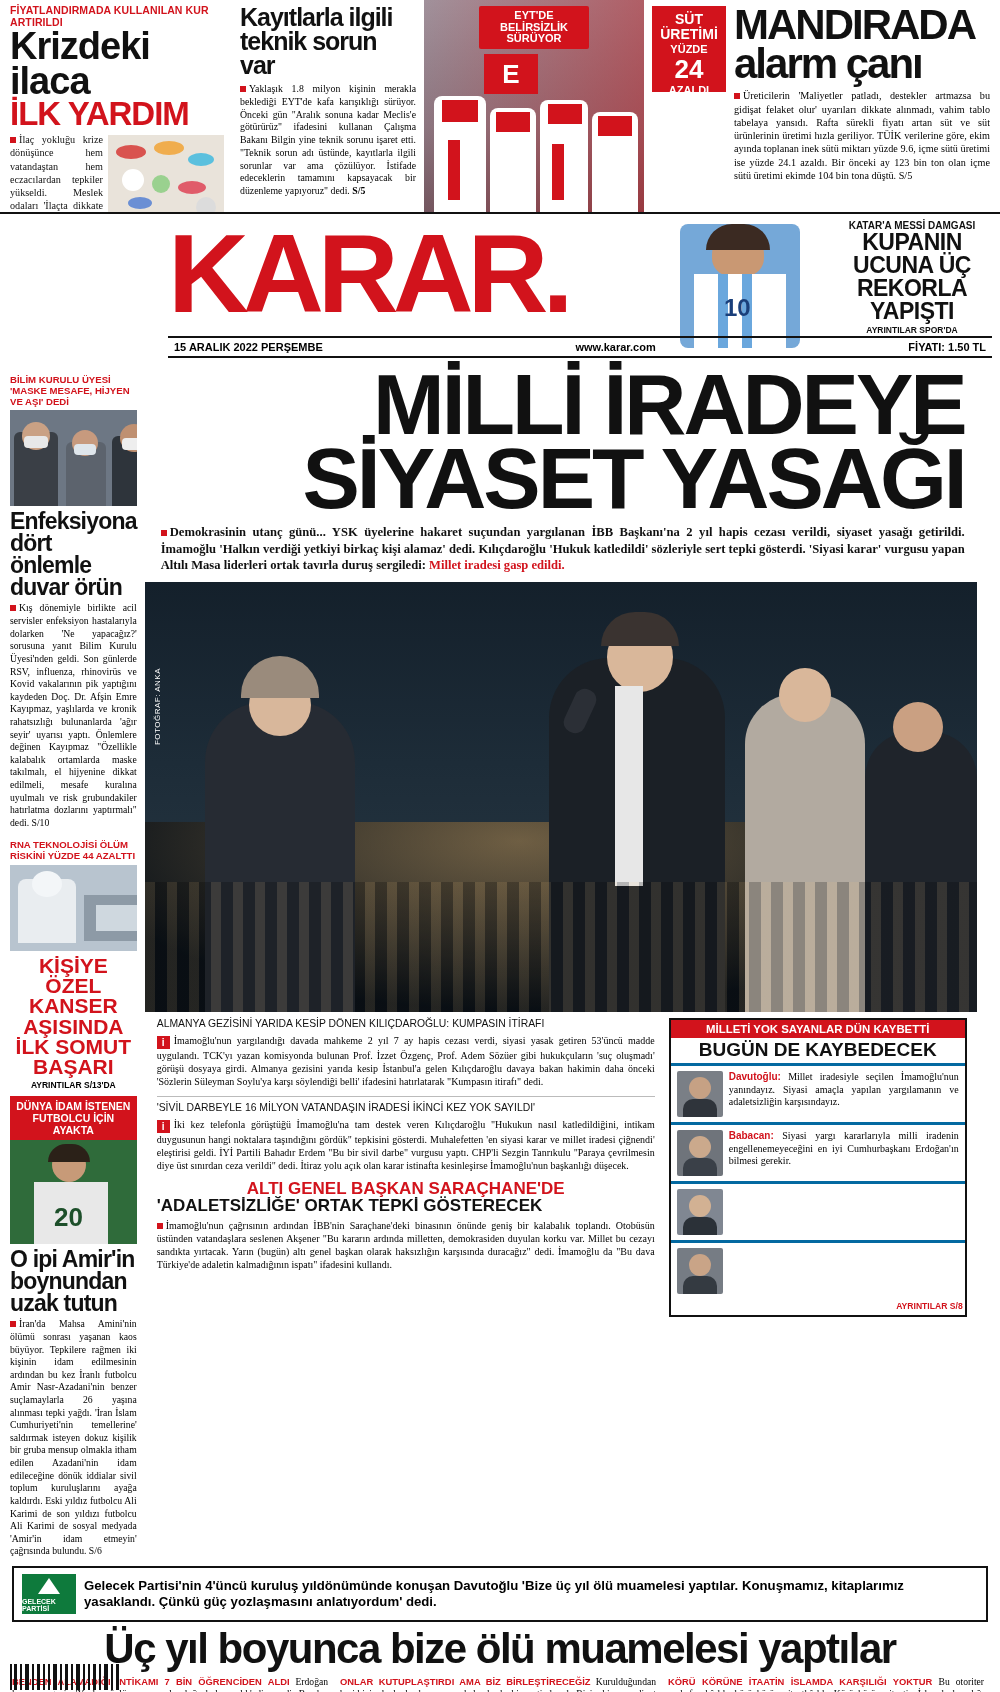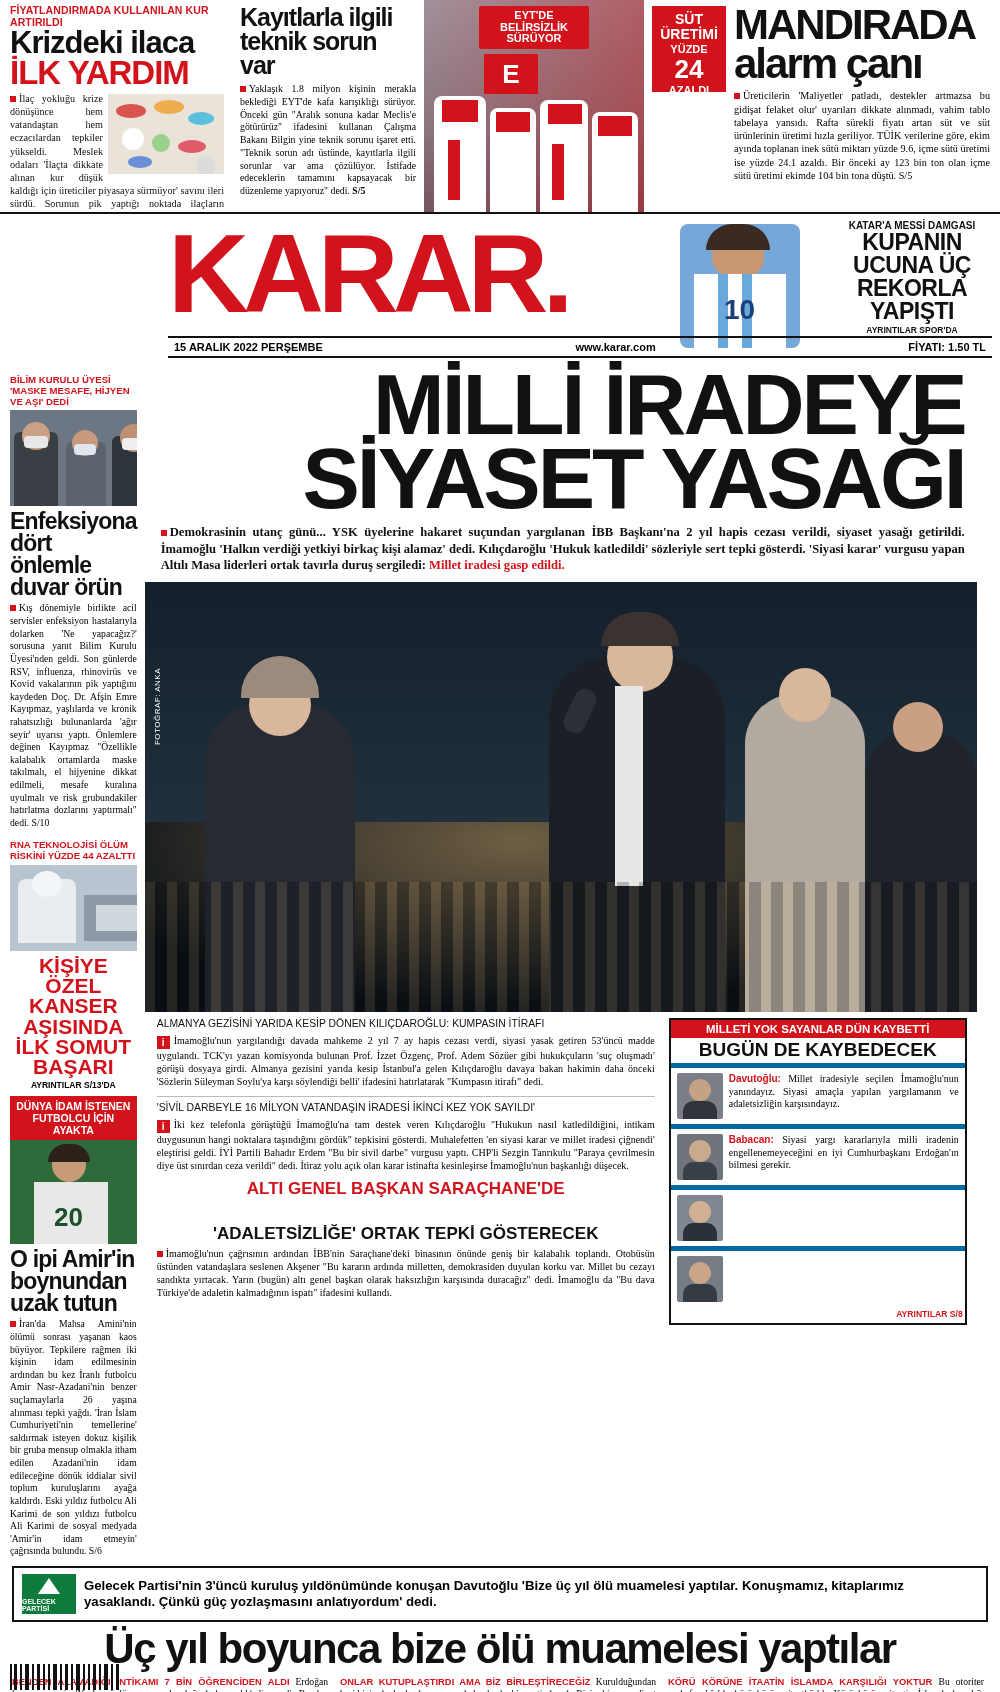--- a/index.html
+++ b/index.html
@@ -19,21 +19,21 @@
     width: 232px; background: #ffffff; padding: 4px 8px 0 10px;
     position: relative;
   }
   .kicker-red {
     color: #d2131c; font-weight: bold; font-size: 10.5px;
     letter-spacing: .1px; font-family: "Liberation Sans", sans-serif;
     margin-bottom: 1px;
   }
   .hl-black {
     font-family: "Liberation Sans", sans-serif; font-weight: bold;
-    font-size: 31px; line-height: .92; color: #111;
+    font-size: 38px; line-height: .92; color: #111;
     letter-spacing: -1px;
   }
   .hl-red {
     font-family: "Liberation Sans", sans-serif; font-weight: bold;
     font-size: 33px; line-height: .92; color: #d2131c;
     letter-spacing: -1px; margin-bottom: 4px;
   }
   .body-text {
     font-size: 10.2px; line-height: 1.29; text-align: justify; color: #111;
   }
@@ -173,33 +173,33 @@
     text-align:center; line-height:13px; margin-right:4px; vertical-align:-2px;
   }
   .lower-body { font-size:10px; line-height:1.3; text-align:justify; }
 
   .red-head2 {
     font-family:"Liberation Sans",sans-serif; font-weight:bold; font-size:17px;
     line-height:1.02; color:#d2131c; text-align:center; margin-top:8px;
   }
   .dark-head2 {
     font-family:"Liberation Sans",sans-serif; font-weight:bold; font-size:17px;
-    line-height:1.02; color:#111; text-align:center;margin-top:28px;
+    line-height:1.02; color:#111; 
   }
 
   .rbox { border:2px solid #111; padding:0; }
   .rbox-top {
     background:#d2131c; color:#fff; font-family:"Liberation Sans",sans-serif;
     font-weight:bold; font-size:11.4px; text-align:center; padding:3px 2px;
   }
   .rbox-sub {
     font-family:"Liberation Sans",sans-serif; font-weight:bold; font-size:19px;
     text-align:center; padding:2px 0 4px; color:#111; line-height:1;
   }
-  .quote-row { display:flex; gap:6px; padding:5px 6px; border-top:5px solid #0369a1; }
+  .quote-row { display:flex; gap:6px; padding:5px 6px; border-top:3px solid #0369a1; }
   .q-ava { width:46px; height:46px; background:#8c8c8c; flex:none; border-radius:2px; overflow:hidden; position:relative;}
   .q-text { font-size:10px; line-height:1.28; text-align:justify; }
   .q-name { color:#d2131c; font-weight:bold; font-family:"Liberation Sans",sans-serif; }
   .ayr { text-align:right; font-family:"Liberation Sans",sans-serif; font-weight:bold; font-size:8.6px; color:#d2131c; padding:2px 2px 4px 0;}
 
   
   .promo {
     margin: 8px 10px 0 12px; border:2px solid #111; display:flex;
     align-items:center; padding:6px 8px; gap:8px; width:976px;
   }
@@ -295,21 +295,21 @@
     <div class="logo">
       <span>KARAR</span><span class="dot">.</span>
     </div>
     <div class="messi">
       <div style="position:absolute;left:20px;top:8px;width:120px;height:124px;background:#75a8d8;border-radius:8px;"></div>
       <div style="position:absolute;left:52px;top:14px;width:52px;height:46px;background:#c99873;border-radius:24px 24px 18px 18px;"></div>
       <div style="position:absolute;left:46px;top:8px;width:64px;height:26px;background:#3b2a22;border-radius:30px 30px 0 0;"></div>
       <div style="position:absolute;left:34px;top:58px;width:92px;height:74px;background:#fff;"></div>
       <div style="position:absolute;left:58px;top:58px;width:10px;height:74px;background:#6aa7dd;"></div>
       <div style="position:absolute;left:82px;top:58px;width:10px;height:74px;background:#6aa7dd;"></div>
-      <div style="position:absolute;left:64px;top:78px;width:26px;height:28px;color:#1a3f7a;font-family:'Liberation Sans',sans-serif;font-weight:bold;font-size:28px;">10</div>
+      <div style="position:absolute;left:64px;top:78px;width:26px;height:28px;color:#1a3f7a;font-family:'Liberation Sans',sans-serif;font-weight:bold;font-size:24px;">10</div>
     </div>
     <div class="mess-right">
       <div class="mess-kicker">KATAR'A MESSİ DAMGASI</div>
       <div class="mess-big">KUPANIN UCUNA ÜÇ REKORLA YAPIŞTI</div>
       <div class="mess-foot">AYRINTILAR SPOR'DA</div>
     </div>
     <div class="infobar">
       <span>15 ARALIK 2022 PERŞEMBE</span>
       <span>www.karar.com</span>
       <span>FİYATI: 1.50 TL</span>
@@ -455,21 +455,21 @@
       </div>
 
     </div>
   </div>
 
   <div class="promo">
     <div class="promo-logo">
       <div style="position:absolute;left:50%;top:4px;transform:translateX(-50%);width:0;height:0;border-left:11px solid transparent;border-right:11px solid transparent;border-bottom:16px solid #fff;"></div>
       <span>GELECEK PARTİSİ</span>
     </div>
-    <div class="promo-text">Gelecek Partisi'nin 3'üncü kuruluş yıldönümünde konuşan Davutoğlu 'Bize üç yıl ölü muamelesi yaptılar. Konuşmamız, kitaplarımız yasaklandı. Çünkü güç yozlaşmasını anlatıyordum' dedi.</div>
+    <div class="promo-text">Gelecek Partisi'nin 4'üncü kuruluş yıldönümünde konuşan Davutoğlu 'Bize üç yıl ölü muamelesi yaptılar. Konuşmamız, kitaplarımız yasaklandı. Çünkü güç yozlaşmasını anlatıyordum' dedi.</div>
   </div>
 
   <div class="bottomhead">Üç yıl boyunca bize ölü muamelesi yaptılar</div>
 
   <div class="bcols">
     <div class="bcol">
       <b class="redlbl">BENDEN ALAMADIĞI İNTİKAMI 7 BİN ÖĞRENCİDEN ALDI</b>
       <span>Erdoğan karşısına geçip 'Yanlış söylüyorsun, yolsuzluğa bulaşmadık' diyemedi. Benden alamadığı intikamı 7 bin öğrenciyi en kaliteli üniversitelerimizden birinden aldı.</span>
     </div>
     <div class="bcol">

